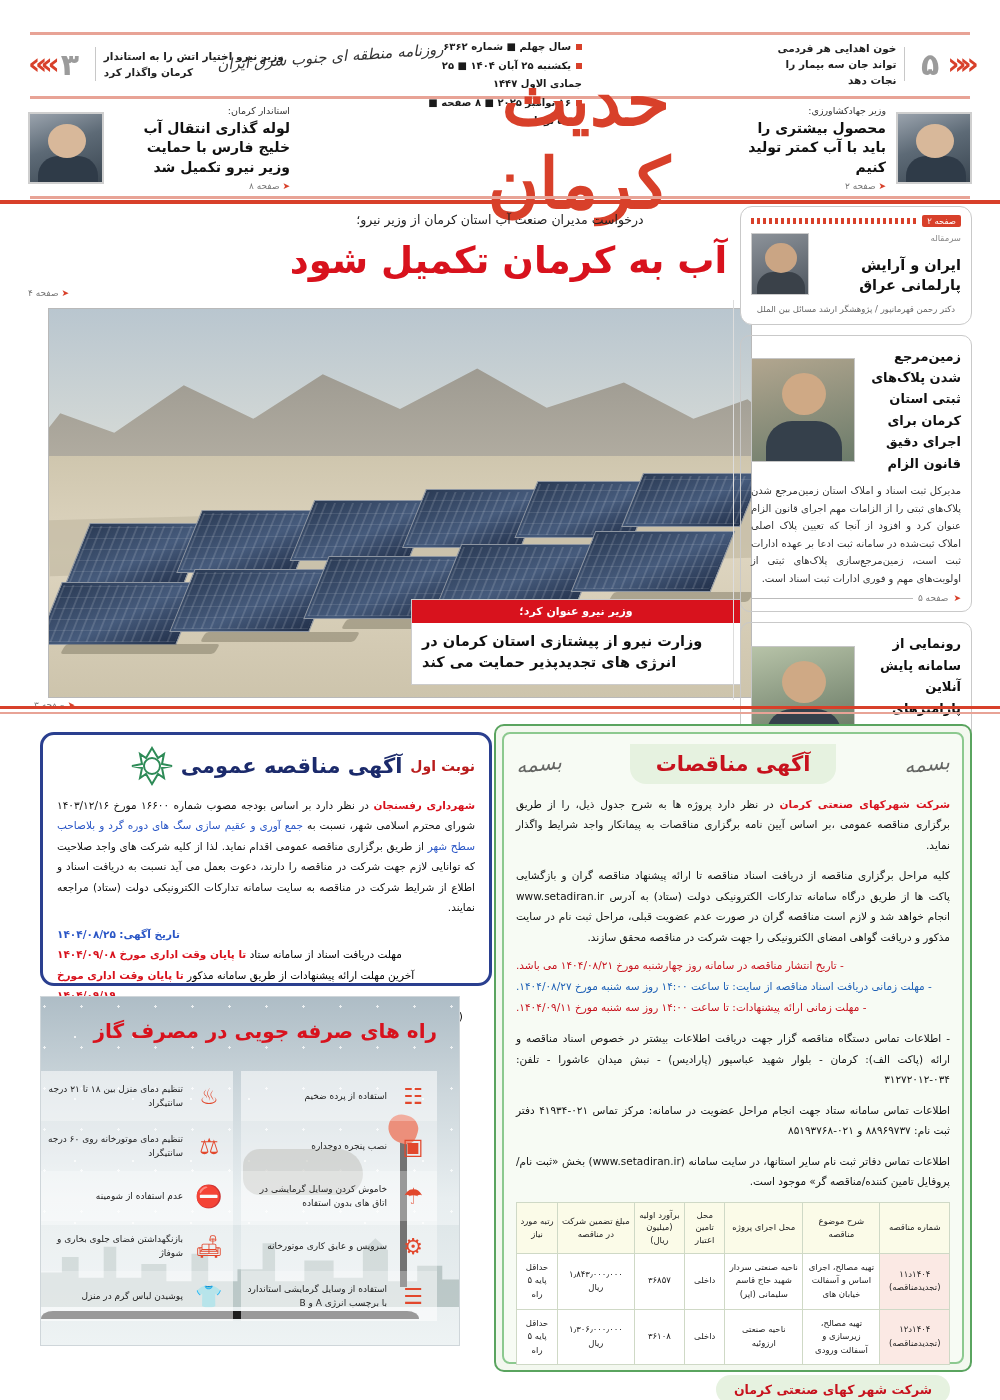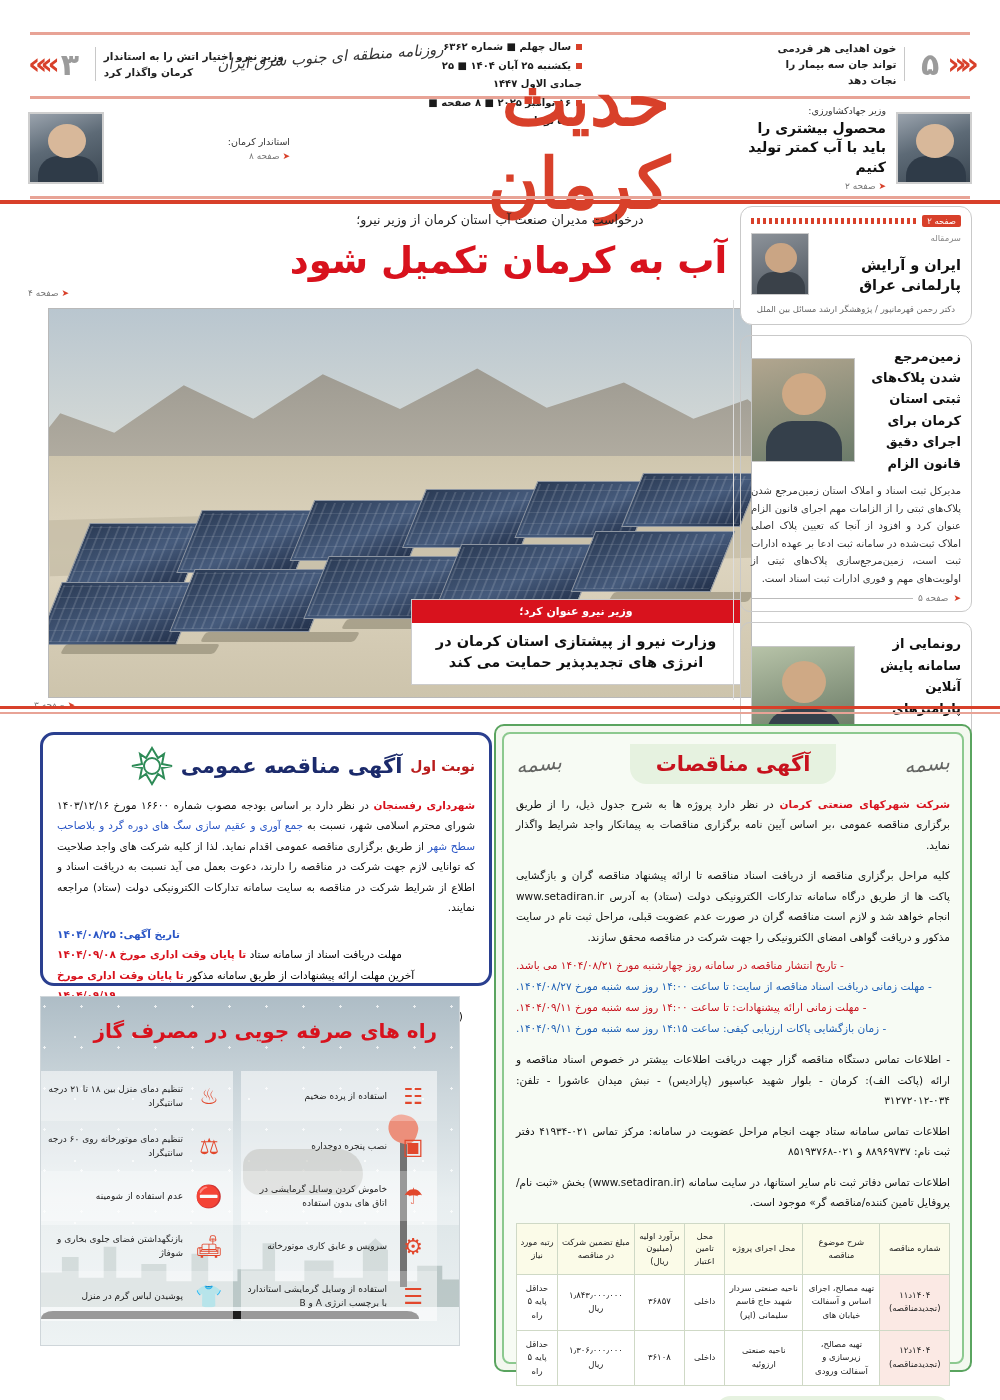--- a/index.html
+++ b/index.html
@@ -89,21 +89,21 @@
            background:repeating-linear-gradient(90deg, rgba(255,255,255,.13) 0 2px, transparent 2px 9px),
                       repeating-linear-gradient(0deg, rgba(255,255,255,.10) 0 1px, transparent 1px 11px); }
   .shadow { position:absolute; height:10px; background:rgba(90,82,64,.35); transform:skewX(-30deg); border-radius:3px;}
   .road { position:absolute; left:0; right:0; top:52%; height:56px; background:#c6bda6; opacity:.8; transform:rotate(-1.5deg); }
 
   .cap-box { position:absolute; right:10px; bottom:12px; width:330px; background:#fff;
              border:1px solid #ccc; }
   .cap-kicker { background:#d8121d; color:#fff; font-size:11px; font-weight:bold;
                 text-align:center; padding:5px 6px; }
   .cap-title { padding:8px 10px 10px; font-size:14.5px; font-weight:bold; color:#111;
-               line-height:1.5; text-align:center; }
+               line-height:1.5; text-align:left; }
   .photo-pagelink { position:absolute; left:34px; top:700px; font-size:9px; color:#777; }
 
   
   .side { position:absolute; right:28px; top:206px; width:232px; }
   .opinion { border:1px solid #c9c9c9; border-radius:12px; padding:8px 10px 10px; position:relative;
              background:#fff; }
   .op-top { display:flex; align-items:center; gap:4px; }
   .op-pagelink { font-size:8.5px; color:#fff; background:#d8402a; padding:1px 5px; border-radius:2px;}
   .op-dots { flex:1 1 auto; height:6px;
              background:repeating-linear-gradient(90deg,#d8402a 0 3px, transparent 3px 6px); }
@@ -259,20 +259,21 @@
         <span class="ar">➤</span>
         <span>صفحه ۲</span>
       </div>
     </div>
   </div>
 
   <div class="promo promo-l">
     <div class="thumb"></div>
     <div class="ptxt">
       <div class="kicker">استاندار کرمان:</div>
+      <div class="ptitle">لوله گذاری انتقال آب خلیج فارس با حمایت وزیر نیرو تکمیل شد</div>
       <div class="pagelink">
         <span class="ar">➤</span>
         <span>صفحه ۸</span>
       </div>
     </div>
   </div>
 
   <div class="rule-mid"></div>
   <div class="rule-thick"></div>
 
@@ -420,21 +421,20 @@
         <span class="hl-red">شرکت شهرکهای صنعتی کرمان</span>
         <span>در نظر دارد پروژه ها به شرح جدول ذیل، را از طریق برگزاری مناقصه عمومی ،بر اساس آیین نامه برگزاری مناقصات به پیمانکار واجد شرایط واگذار نماید.</span>
       </div>
 
       <div class="tr-p">کلیه مراحل برگزاری مناقصه از دریافت اسناد مناقصه تا ارائه پیشنهاد مناقصه گران و بازگشایی پاکت ها از طریق درگاه سامانه تدارکات الکترونیکی دولت (ستاد) به آدرس www.setadiran.ir انجام خواهد شد و لازم است مناقصه گران در صورت عدم عضویت قبلی، مراحل ثبت نام در سایت مذکور و دریافت گواهی امضای الکترونیکی را جهت شرکت در مناقصه محقق سازند.</div>
 
       <div class="tr-bullets">
         <div class="rd">- تاریخ انتشار مناقصه در سامانه روز چهارشنبه مورخ ۱۴۰۴/۰۸/۲۱ می باشد.</div>
         <div>- مهلت زمانی دریافت اسناد مناقصه از سایت: تا ساعت ۱۴:۰۰ روز سه شنبه مورخ ۱۴۰۴/۰۸/۲۷.</div>
         <div class="rd">- مهلت زمانی ارائه پیشنهادات: تا ساعت ۱۴:۰۰ روز سه شنبه مورخ ۱۴۰۴/۰۹/۱۱.</div>
-        <div>- زمان بازگشایی پاکات ارزیابی کیفی: ساعت ۱۴:۱۵ روز سه شنبه مورخ ۱۴۰۴/۰۹/۱۱.</div>
       </div>
 
       <div class="tr-p">- اطلاعات تماس دستگاه مناقصه گزار جهت دریافت اطلاعات بیشتر در خصوص اسناد مناقصه و ارائه (پاکت الف): کرمان - بلوار شهید عباسپور (پارادیس) - نبش میدان عاشورا - تلفن: ۰۳۴-۳۱۲۷۲۰۱۲</div>
       <div class="tr-p">اطلاعات تماس سامانه ستاد جهت انجام مراحل عضویت در سامانه: مرکز تماس ۰۲۱-۴۱۹۳۴ دفتر ثبت نام: ۸۸۹۶۹۷۳۷ و ۰۲۱-۸۵۱۹۳۷۶۸</div>
       <div class="tr-p">اطلاعات تماس دفاتر ثبت نام سایر استانها، در سایت سامانه (www.setadiran.ir) بخش «ثبت نام/پروفایل تامین کننده/مناقصه گر» موجود است.</div>
 
       <table class="tr-table">
         <thead>
           <tr>
             <th>شماره مناقصه</th>

